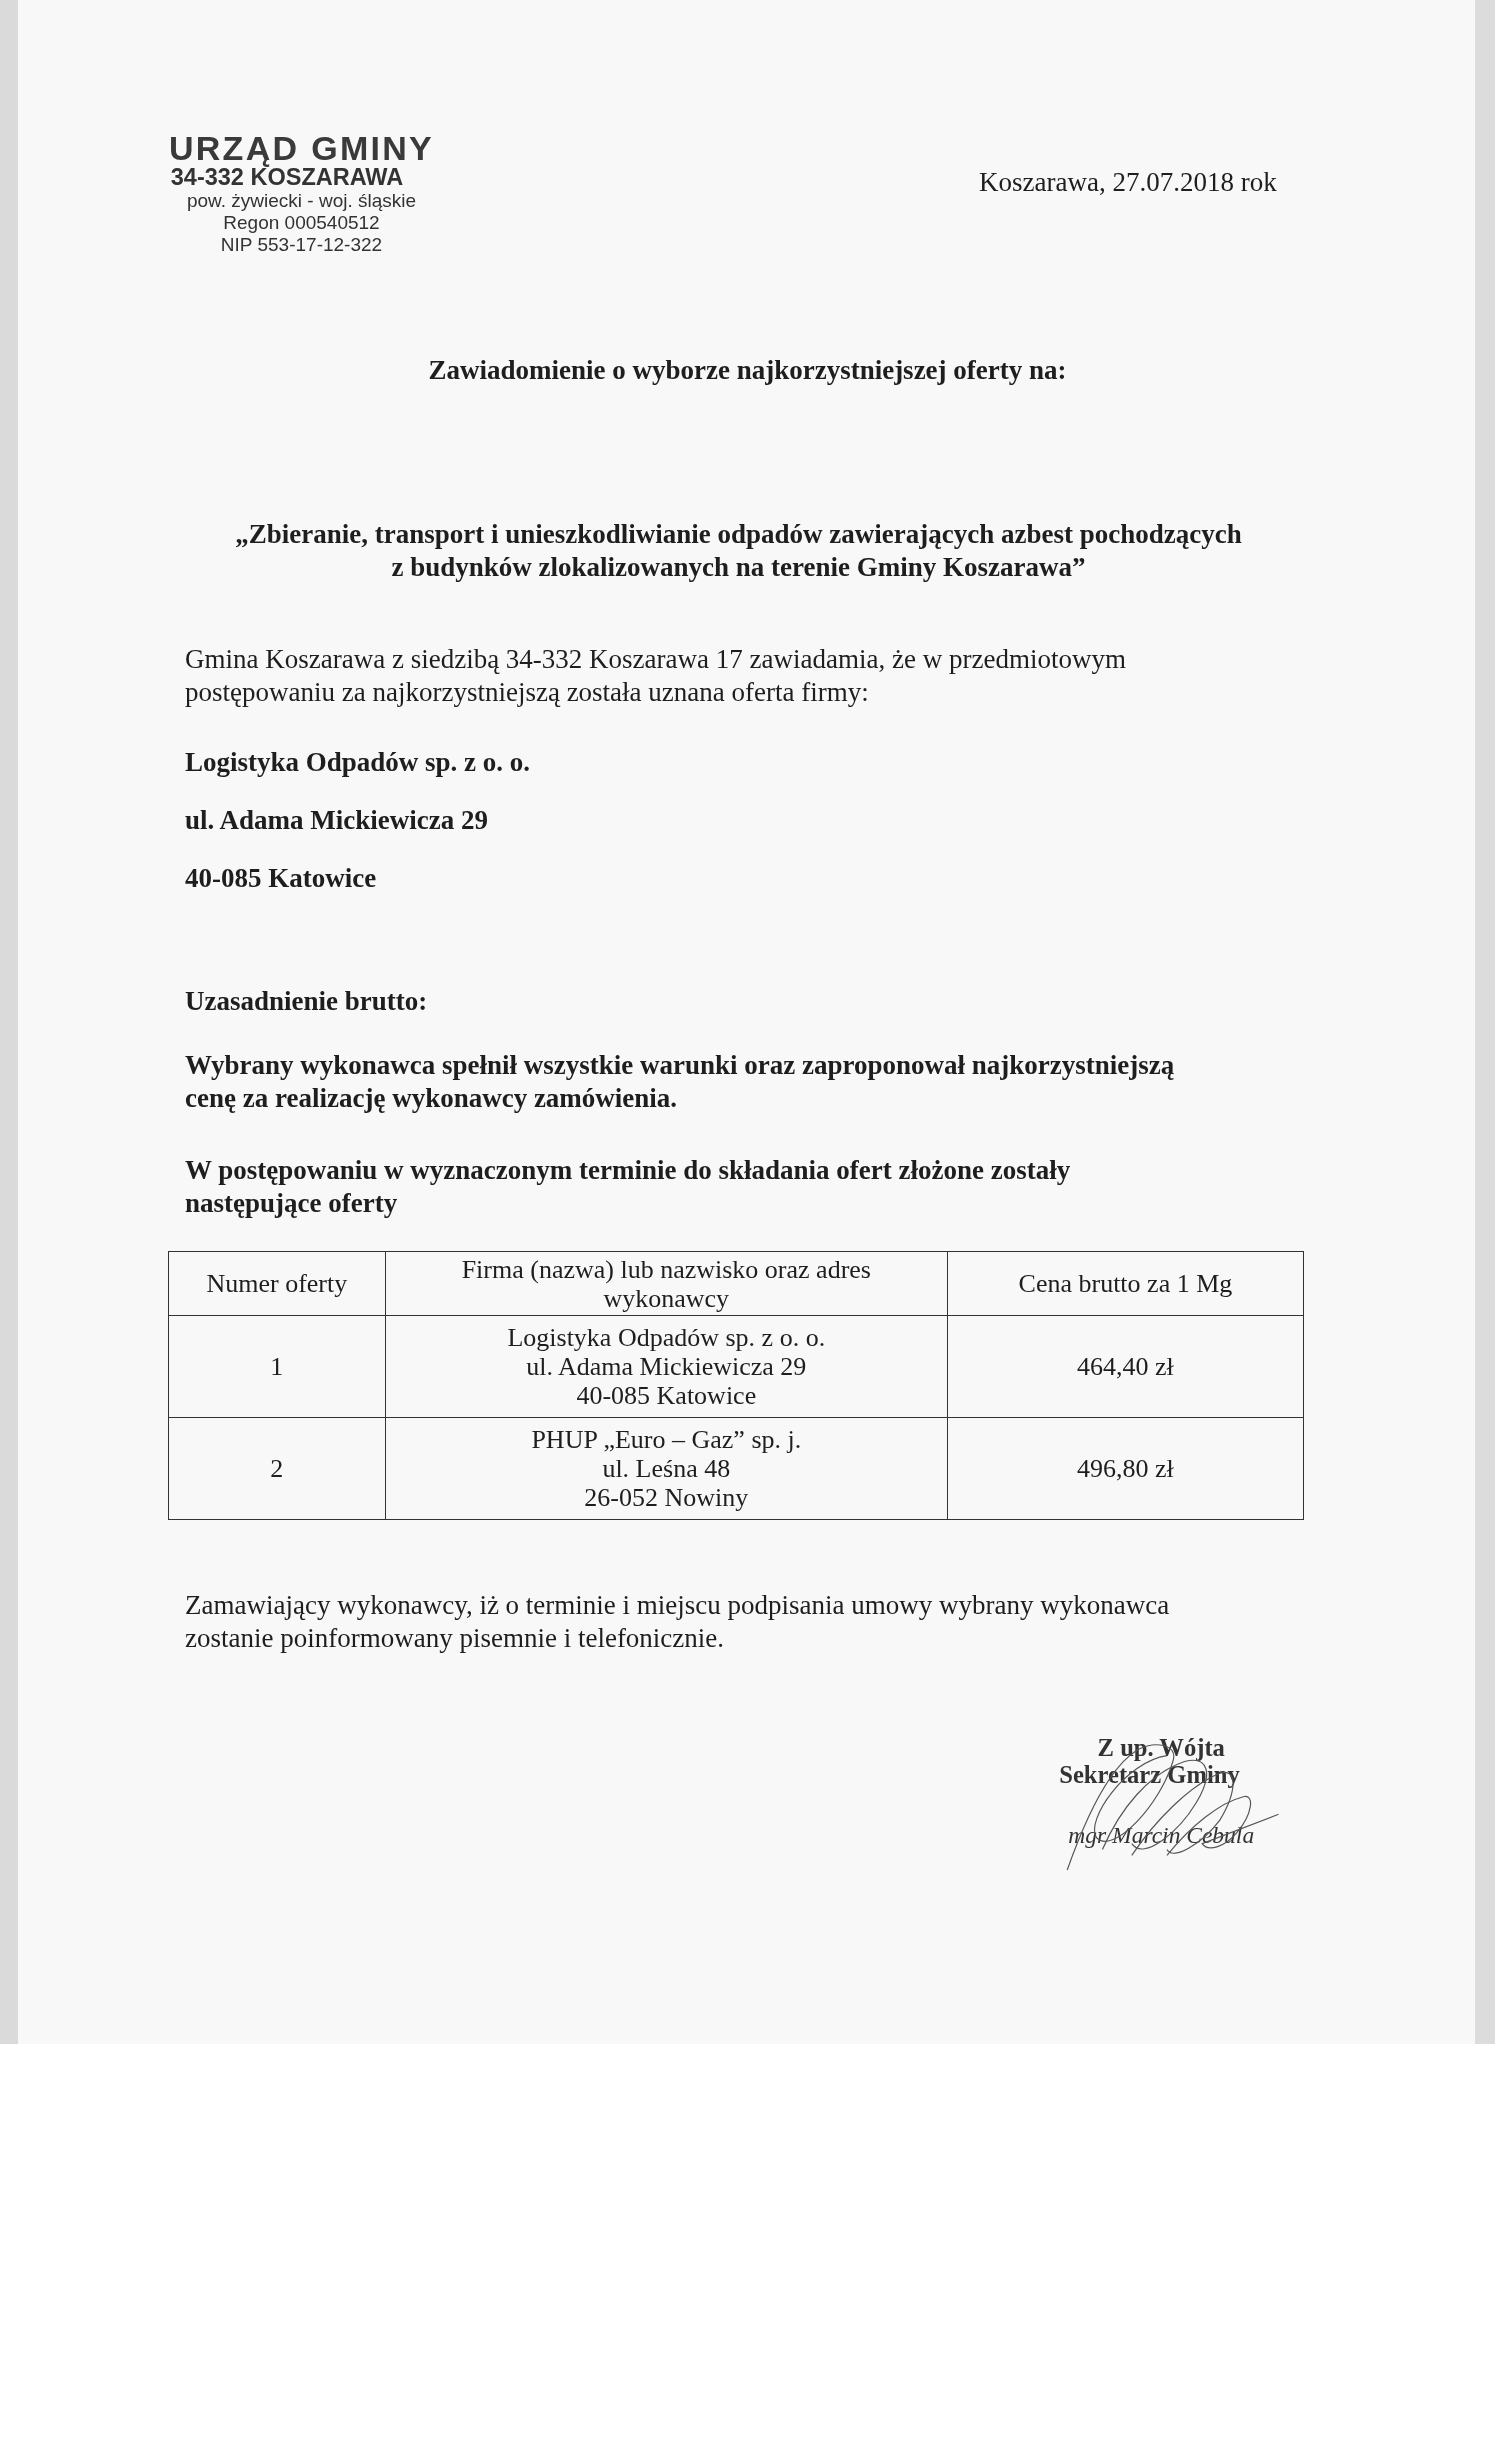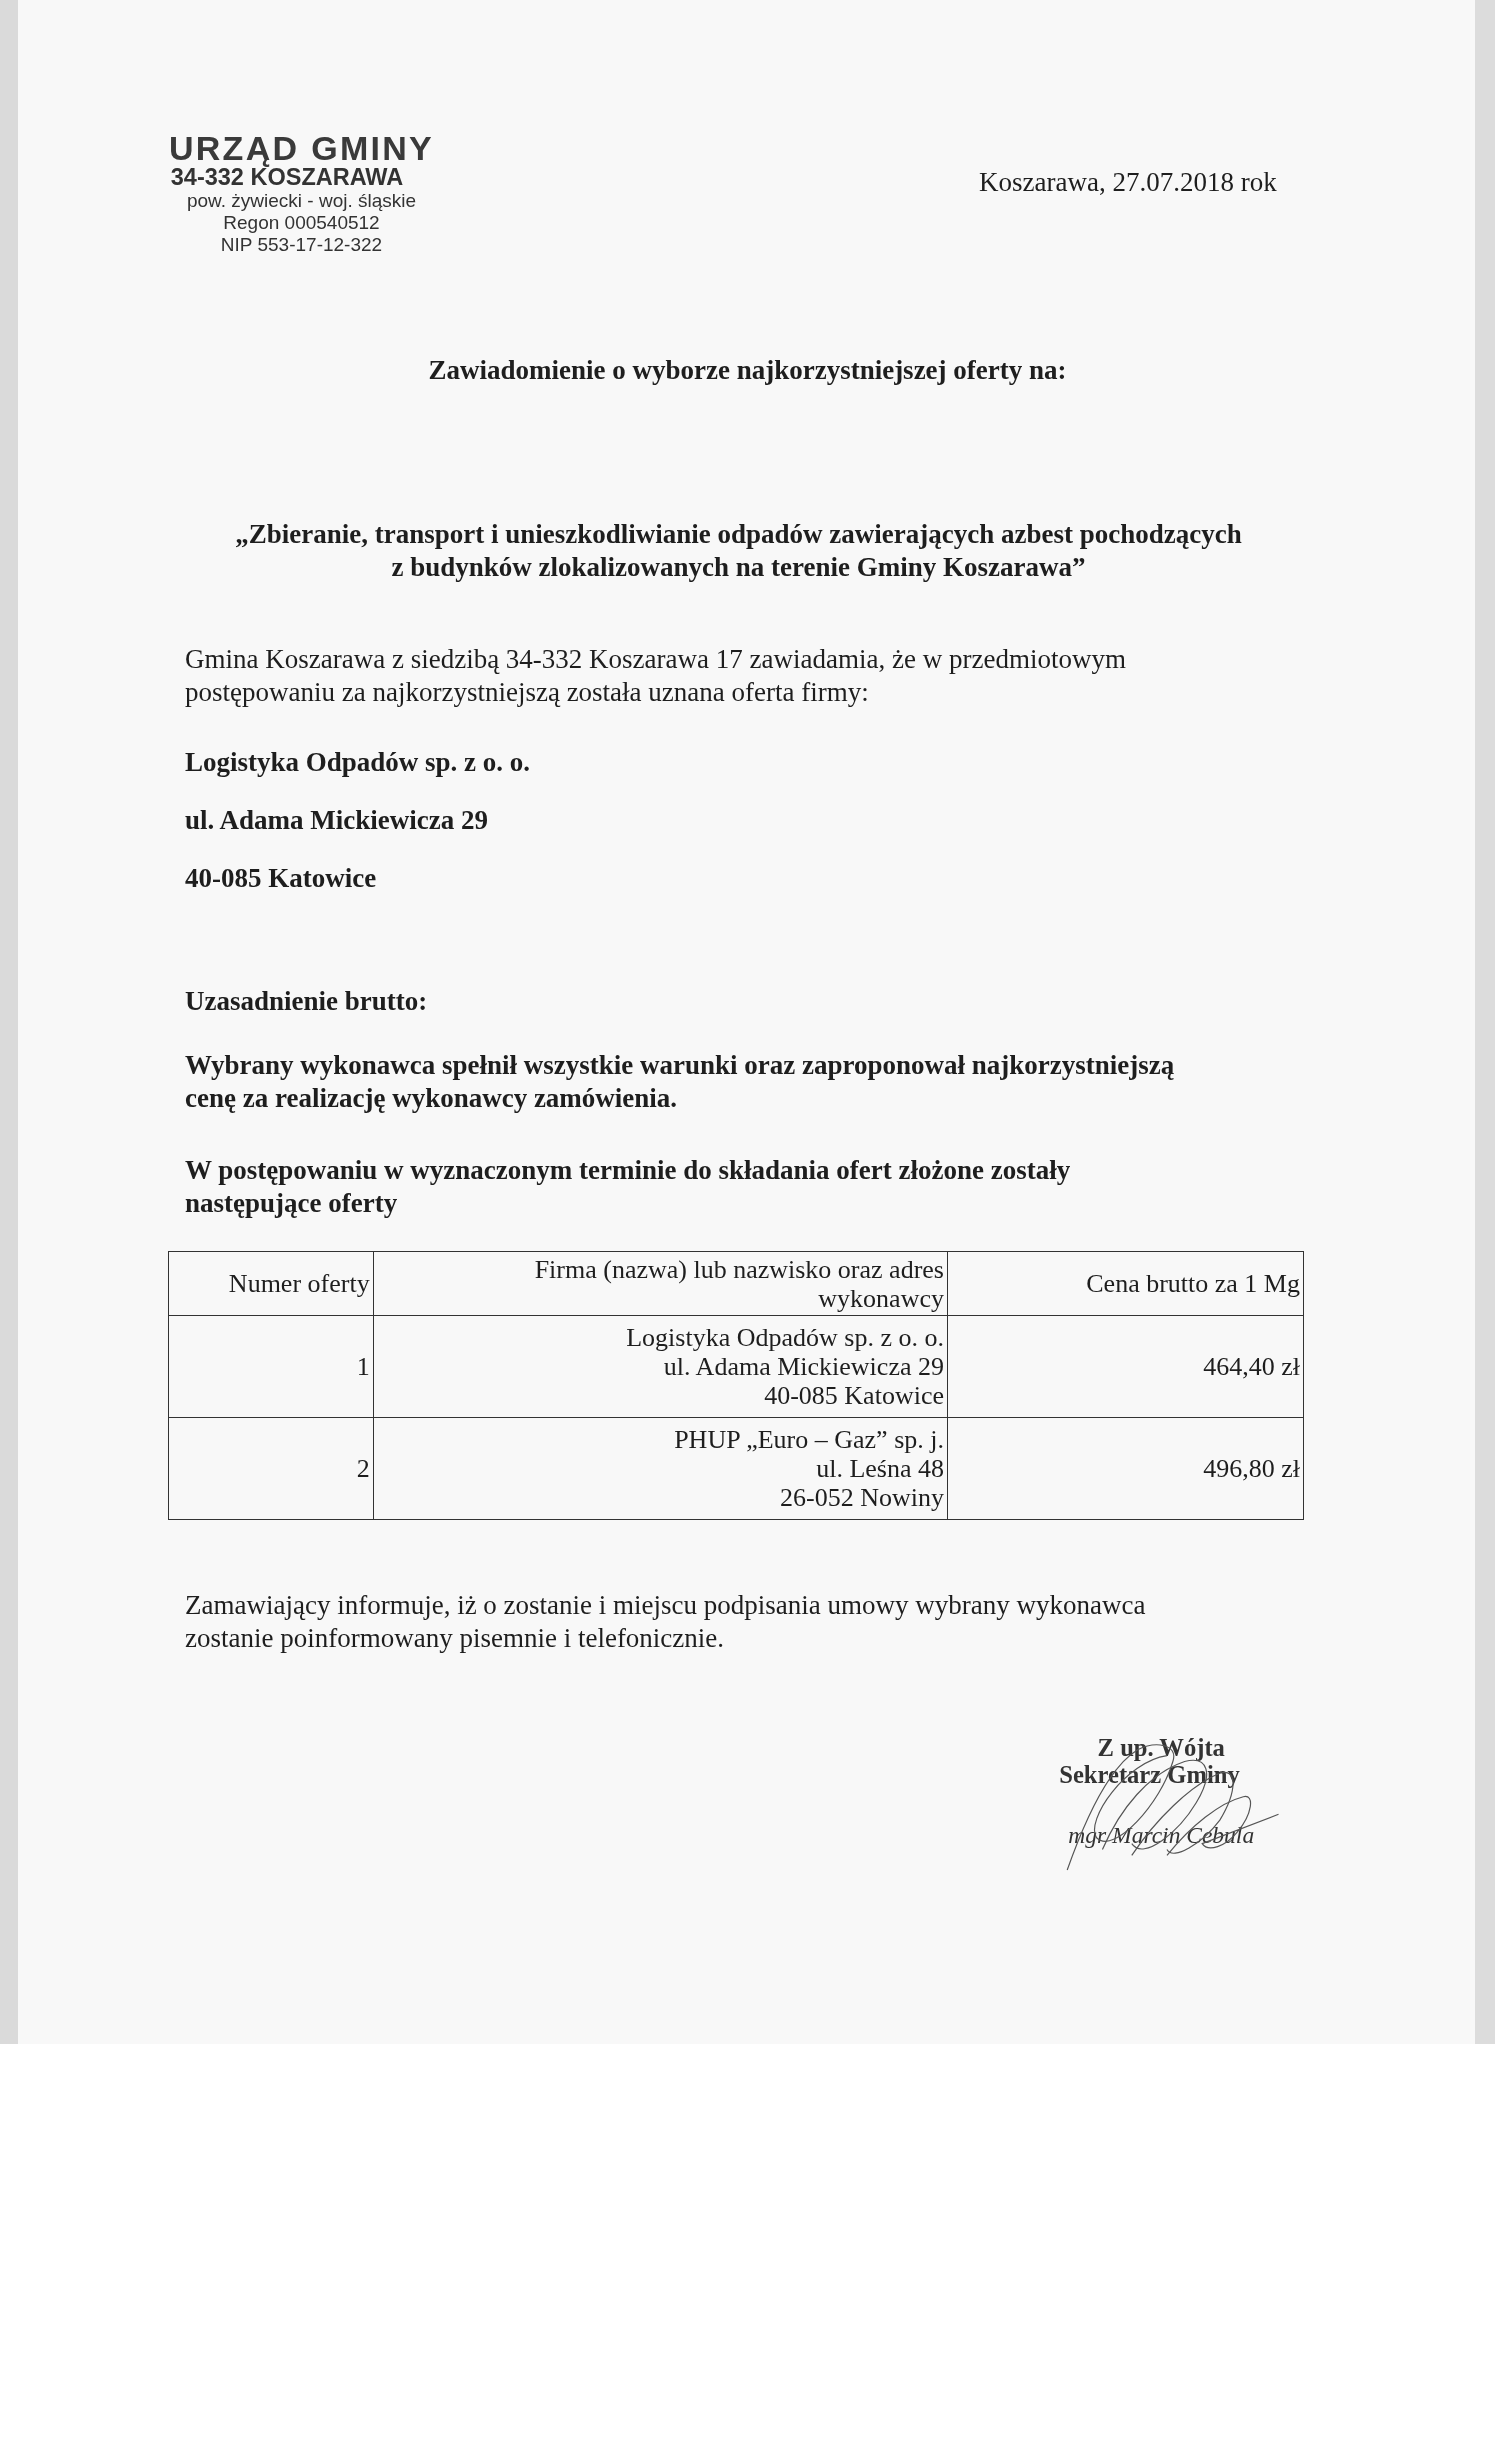--- a/index.html
+++ b/index.html
@@ -36,22 +36,22 @@
     font-size: 27px; font-weight: bold; line-height: 33px; margin-top: 36px;
   }
   .p { position: absolute; left: 185px; width: 1173px; font-size: 27px; line-height: 33px; }
   .b { font-weight: bold; }
 
   table.offers {
     position: absolute; left: 168px; top: 1251px; width: 1136px;
     border-collapse: collapse; font-size: 26px; line-height: 29px;
   }
   table.offers td, table.offers th {
-    border: 1.8px solid #333; text-align: right; vertical-align: middle;
-    font-weight: normal; padding: 0 3px;
+    border: 1.8px solid #333; text-align: center; vertical-align: middle;
+    font-weight: normal; padding: 0 14px;
   }
   table.offers th { height: 63px; }
   table.offers td { height: 101px; }
   .col1 { width: 199px; }
   .col2 { width: 572px; }
   .col3 { width: 352px; }
 
   .signature {
     position: absolute; left: 997px; top: 1735px; width: 305px; text-align: center;
     font-family: Liberation Serif, serif; color: #333;
@@ -130,21 +130,21 @@
       <div>PHUP „Euro – Gaz” sp. j.</div>
       <div>ul. Leśna 48</div>
       <div>26-052 Nowiny</div>
     </td>
     <td>496,80 zł</td>
   </tr>
 </tbody>
   </table>
 
 <div class="p" style="top:1589px;">
-  <div>Zamawiający informuje, iż o zostanie i miejscu podpisania umowy wybrany wykonawca</div>
+  <div>Zamawiający wykonawcy, iż o terminie i miejscu podpisania umowy wybrany wykonawca</div>
   <div>zostanie poinformowany pisemnie i telefonicznie.</div>
 </div>
 
 <div class="signature">
   <div class="sig-l1">Z up. Wójta</div>
   <div class="sig-l2">Sekretarz Gminy</div>
   <div class="sig-name">mgr Marcin Cebula</div>
 </div>
 
 <svg class="sig-scribble" viewBox="0 0 460 230">

